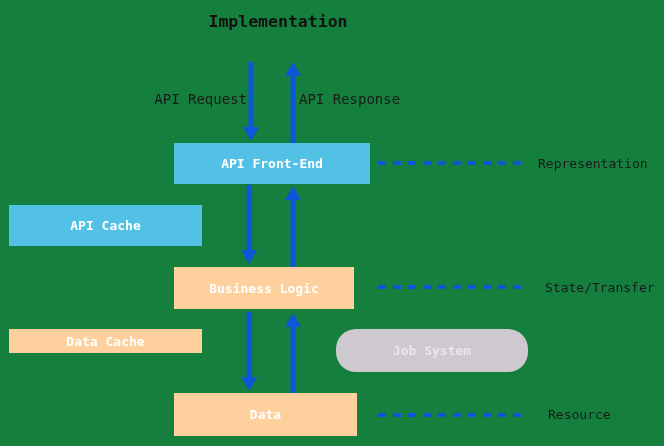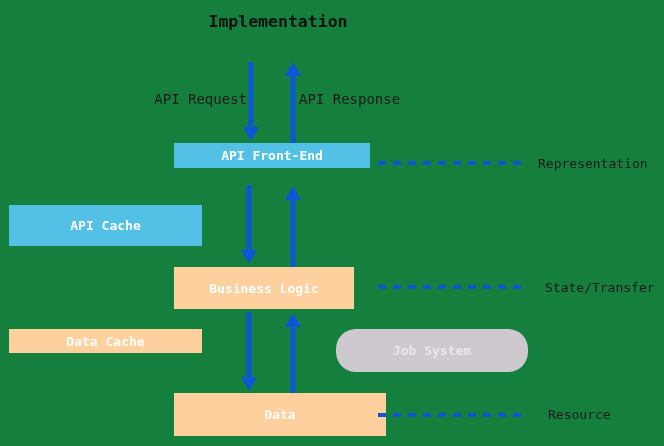--- a/index.html
+++ b/index.html
@@ -83,21 +83,21 @@
     <div class="shaft"></div>
     <div class="head"></div>
   </div>
   <div class="arrow up" style="left:285px; top:62px; height:81px;">
     <div class="shaft"></div>
     <div class="head"></div>
   </div>
   <div class="flow-label" style="left:148px; top:91px; width:99px; text-align:right;">API Request</div>
   <div class="flow-label" style="left:299px; top:91px;">API Response</div>
 
-  <div class="box cyan" style="left:174px; top:143px; width:196px; height:25px;">API Front-End</div>
+  <div class="box cyan" style="left:174px; top:143px; width:196px; height:41px;">API Front-End</div>
 
   <div class="dashes" style="top:161px;"></div>
   <div class="layer-label" style="left:538px; top:156px;">Representation</div>
 
   <div class="box cyan" style="left:9px; top:205px; width:193px; height:41px;">API Cache</div>
 
   <div class="arrow down" style="left:241px; top:185px; height:79px;">
     <div class="shaft"></div>
     <div class="head"></div>
   </div>
@@ -117,18 +117,18 @@
 
   <div class="arrow down" style="left:241px; top:312px; height:79px;">
     <div class="shaft"></div>
     <div class="head"></div>
   </div>
   <div class="arrow up" style="left:285px; top:313px; height:80px;">
     <div class="shaft"></div>
     <div class="head"></div>
   </div>
 
-  <div class="box orange" style="left:174px; top:393px; width:212px; height:43px;">Data</div>
+  <div class="box orange" style="left:174px; top:393px; width:183px; height:43px;">Data</div>
 
   <div class="dashes" style="top:413px;"></div>
   <div class="layer-label" style="left:548px; top:407px;">Resource</div>
 
 </div>
 
 </body></html>

